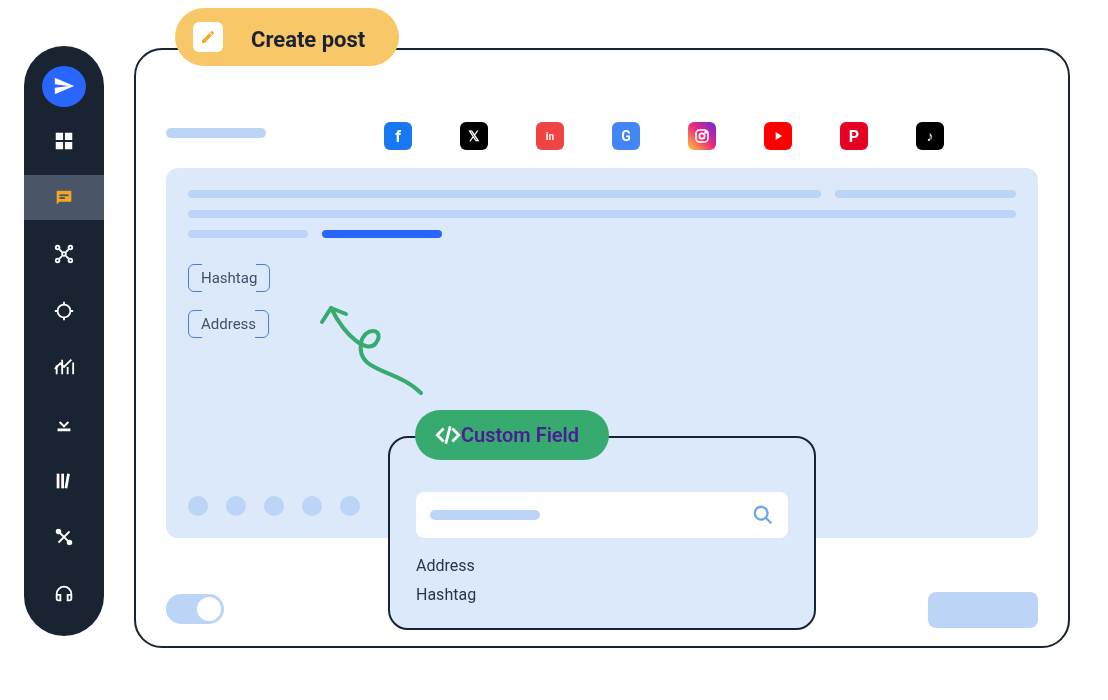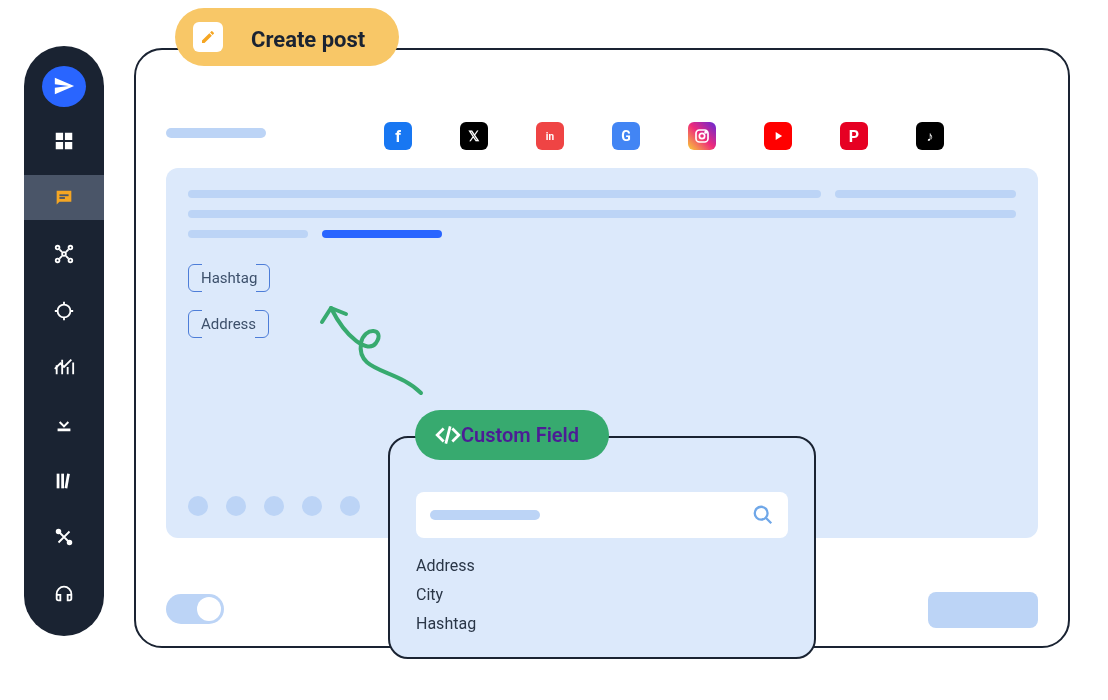--- a/index.html
+++ b/index.html
@@ -432,21 +432,20 @@
 <div class="cf-panel">
   <div class="cf-search">
     <div class="cf-search-skel"></div>
     <svg class="cf-search-icon" width="22" height="22" viewBox="0 0 24 24" fill="none" stroke="currentColor" stroke-width="2.5">
         <circle cx="10" cy="10" r="7"></circle>
         <path d="M21 21l-6-6"></path>
       </svg>
   </div>
   <div class="cf-list">
     <div class="cf-item">Address</div>
-    <div class="cf-item">City</div>
     <div class="cf-item">Hashtag</div>
   </div>
 </div>
 
 <div class="custom-field-pill">
   <svg width="26" height="26" viewBox="0 0 24 24" fill="none" stroke="#fff" stroke-width="2.5">
       <path d="M8 6l-6 6 6 6M16 6l6 6-6 6M14 4l-4 16"></path>
     </svg>
   <span class="custom-field-label">Custom Field</span>
 </div>

